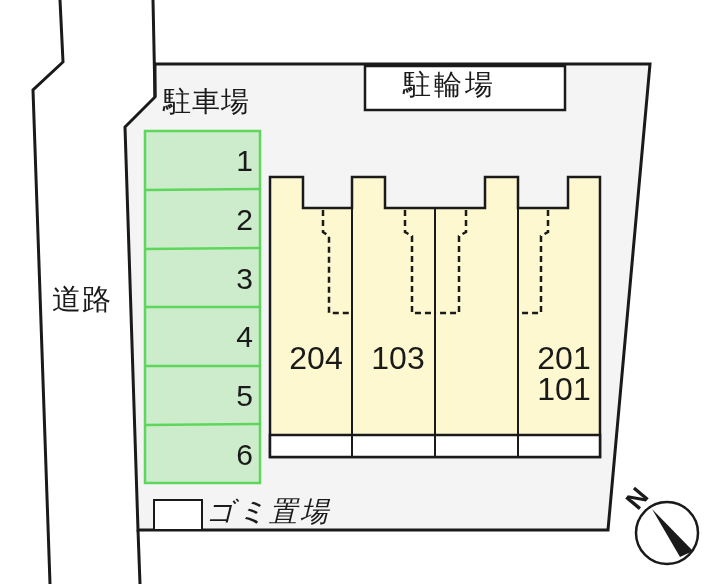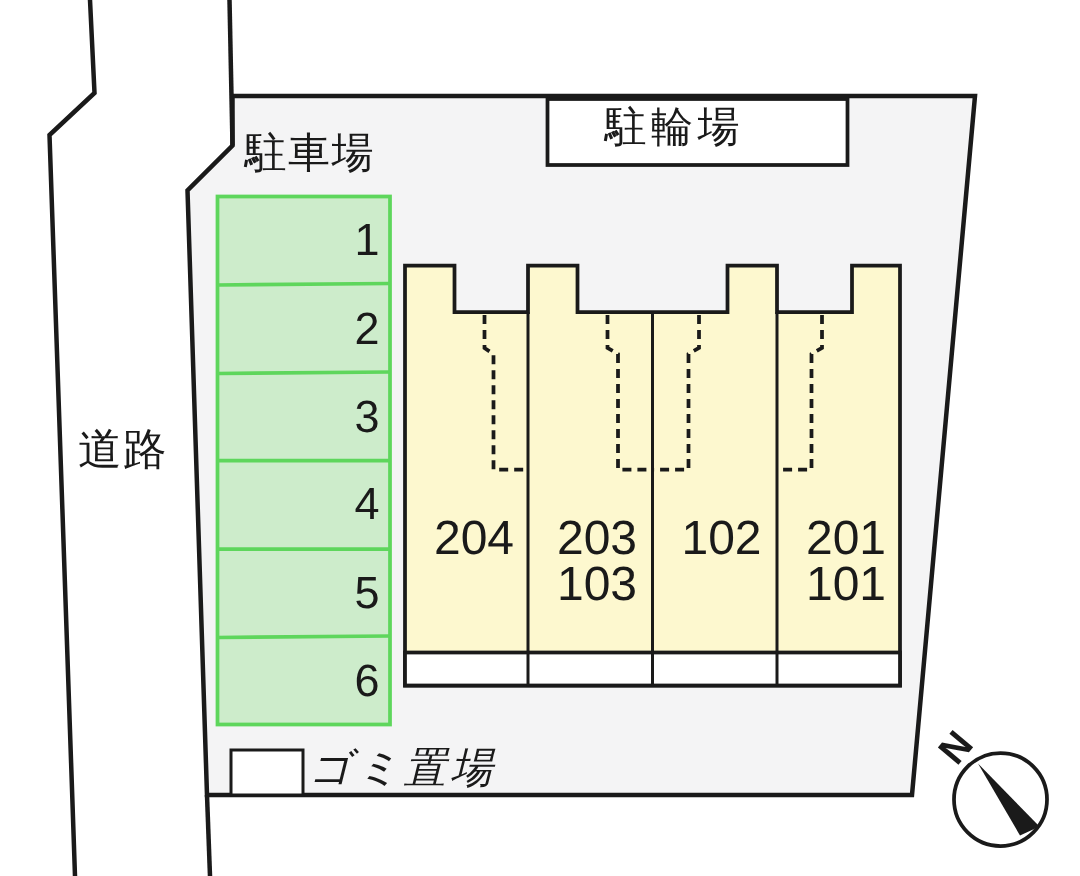--- a/index.html
+++ b/index.html
@@ -86,22 +86,20 @@
 <div class="slot-num" style="top:205px">2</div>
 <div class="slot-num" style="top:264px">3</div>
 <div class="slot-num" style="top:322px">4</div>
 <div class="slot-num" style="top:381px">5</div>
 <div class="slot-num" style="top:440px">6</div>
 
 <div class="unit-num" style="left:270px;top:343px">
   <div>204</div>
 </div>
 <div class="unit-num" style="left:352px;top:343px">
-  <div>203</div>
   <div>103</div>
 </div>
 <div class="unit-num" style="left:435px;top:343px">
-  <div>102</div>
 </div>
 <div class="unit-num" style="left:518px;top:343px">
   <div>201</div>
   <div>101</div>
 </div>
 
 </body></html>

